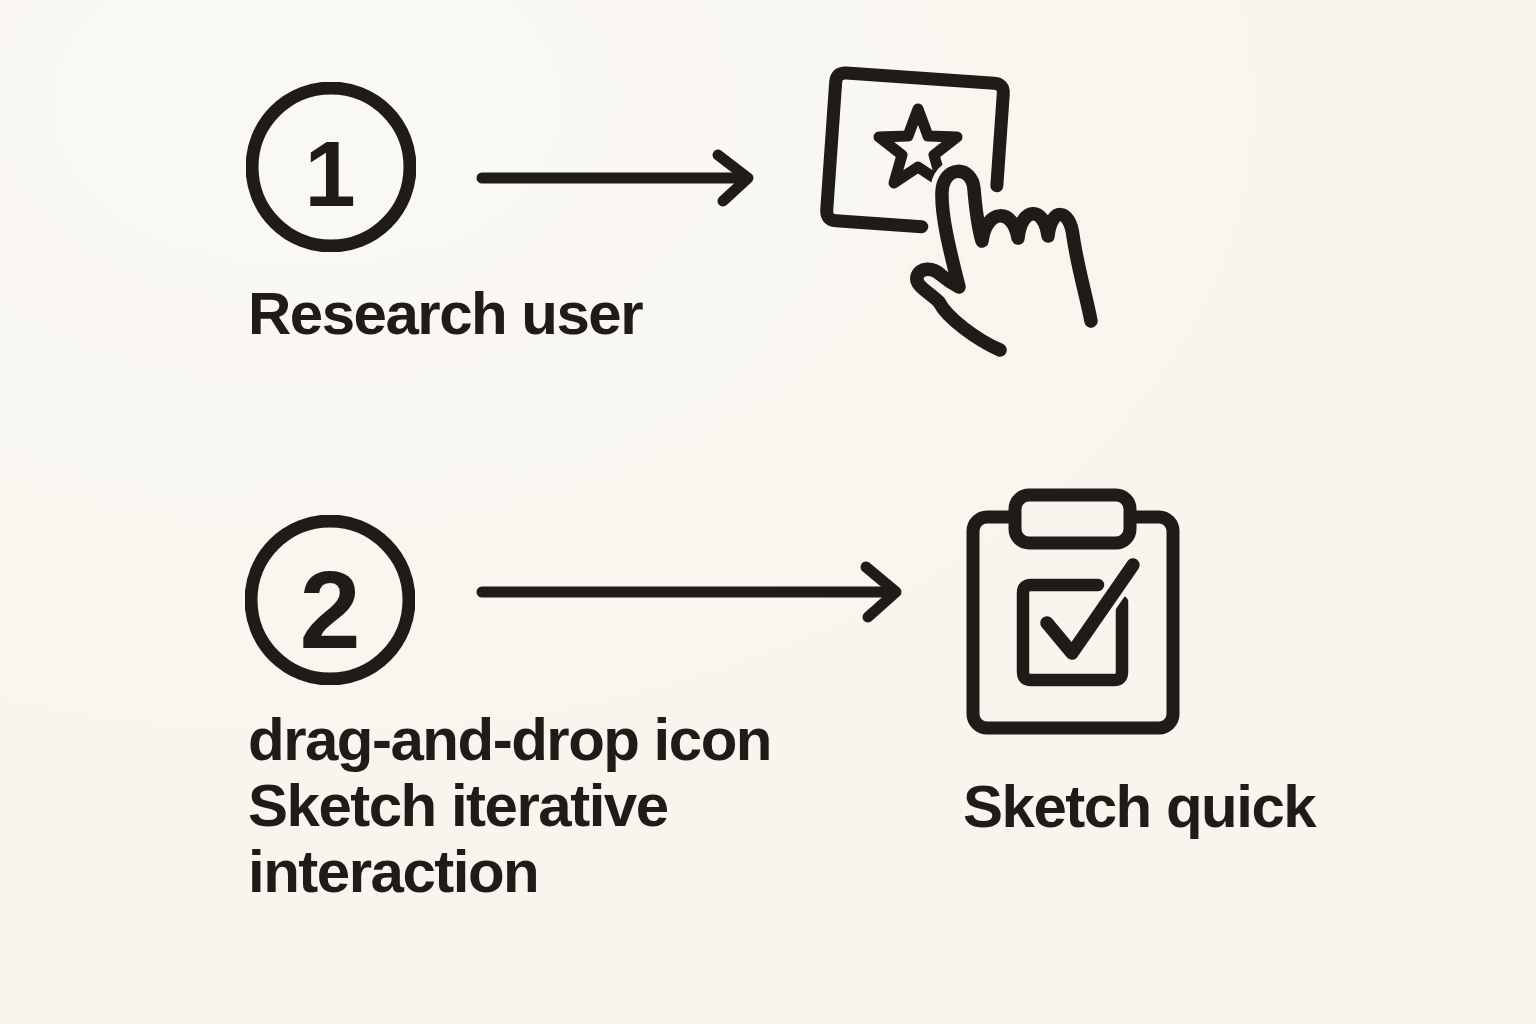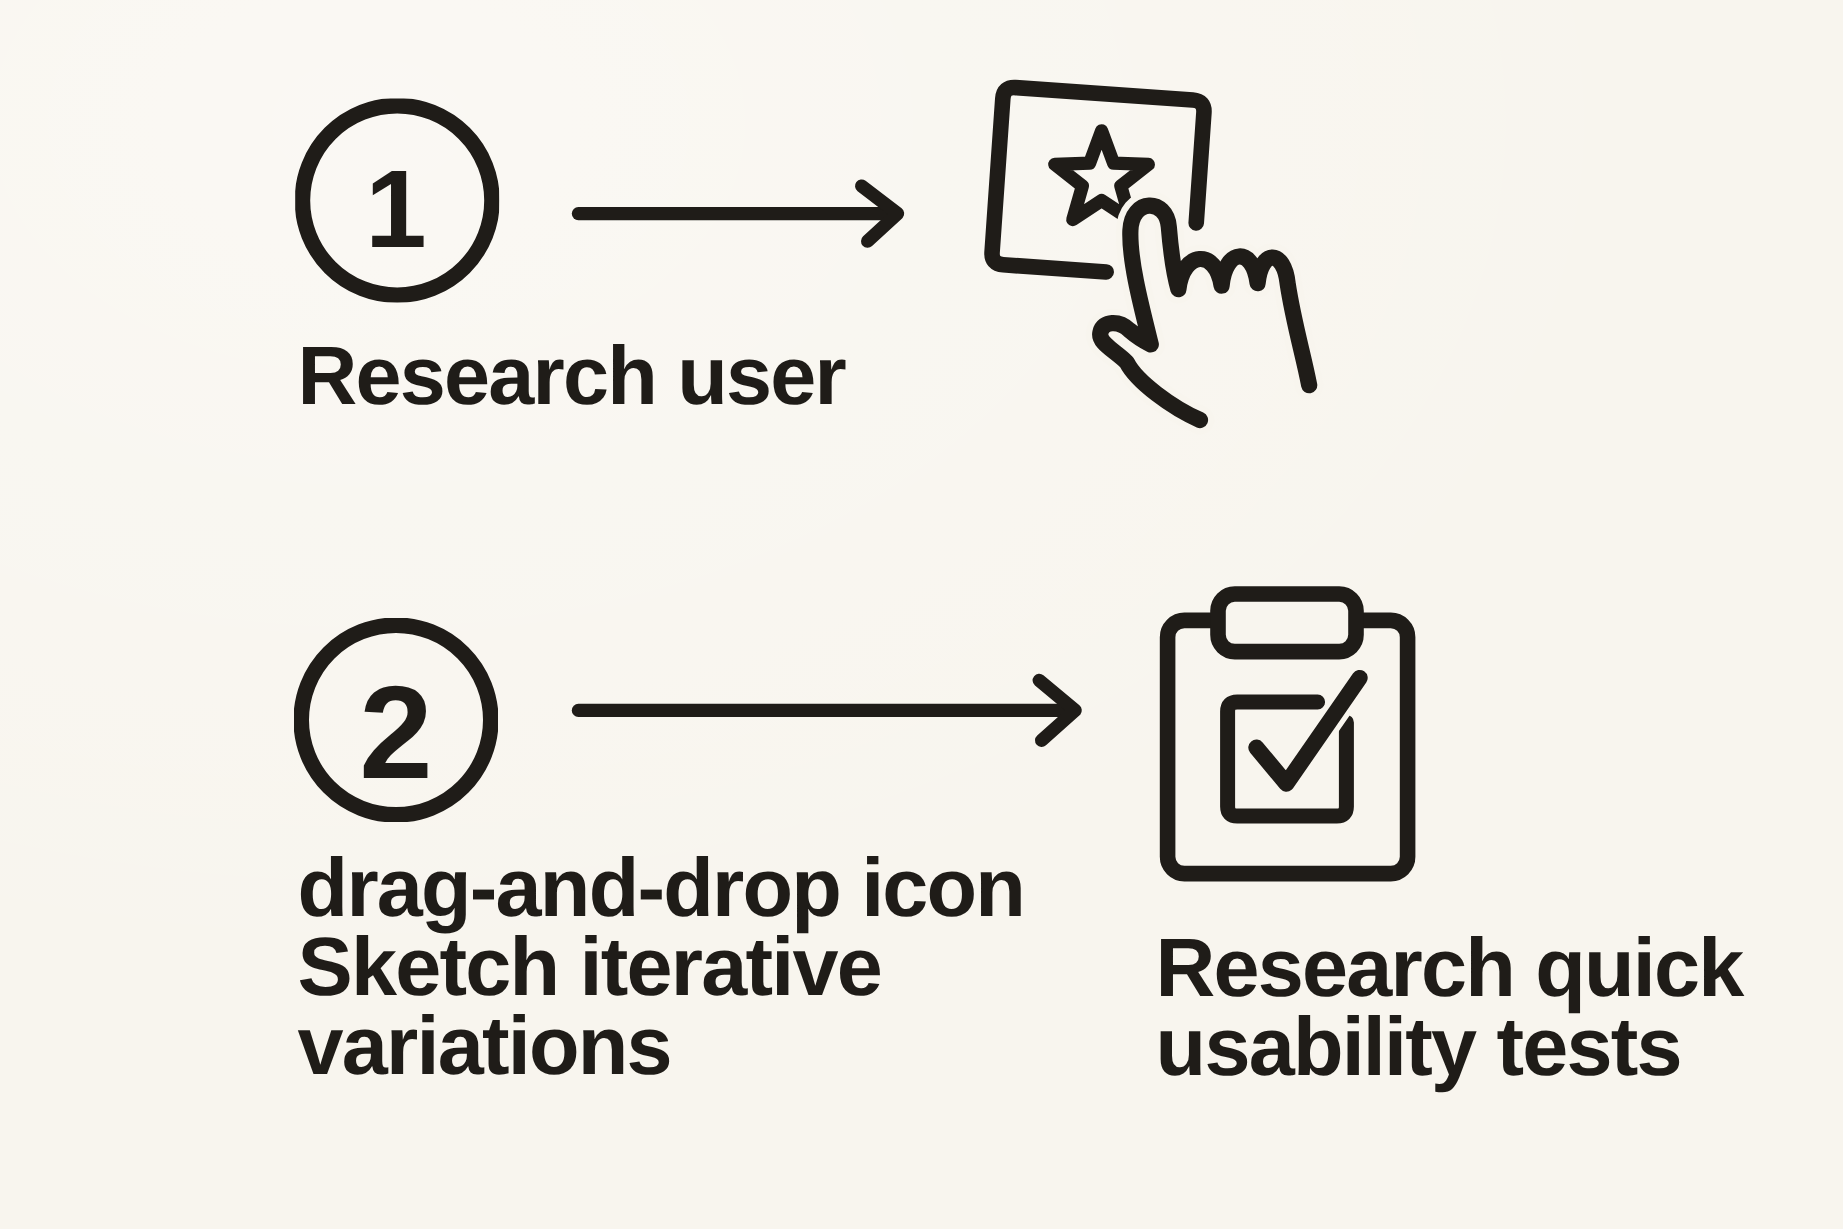--- a/index.html
+++ b/index.html
@@ -32,21 +32,21 @@
   }
   .num{
     fill:currentColor;
     font-family:"Liberation Sans", sans-serif;
     font-weight:700;
   }
   .num1{font-size:92px;}
   .num2{font-size:110px;}
   .label{
     font-weight:700;
-    font-size:69px;
+    font-size:60px;
     line-height:66px;
     letter-spacing:-1.5px;
     color:var(--ink);
     white-space:nowrap;
   }
   .label span{display:block;}
 </style>
 </head>
 <body>
 
@@ -96,21 +96,20 @@
 
     <path class="stroke" stroke-width="12.5" d="M164 117 V187 Q164 195 156 195 H73 Q65 195 65 187 V108 Q65 100 73 100 H140"></path>
 
     <path class="halo" stroke-width="22" d="M89 138 L114 168 L175 80"></path>
     <path class="stroke" stroke-width="13.5" d="M89 138 L114 168 L175 80"></path>
   </svg>
 
   <div class="abs label" style="left:248px;top:707px">
     <span>drag-and-drop icon</span>
     <span>Sketch iterative</span>
-    <span>variations</span>
+    <span>interaction</span>
   </div>
 
   <div class="abs label" style="left:963px;top:774px">
-    <span>Research quick</span>
-    <span>usability tests</span>
+    <span>Sketch quick</span>
   </div>
 
 </div>
 
 </body></html>

